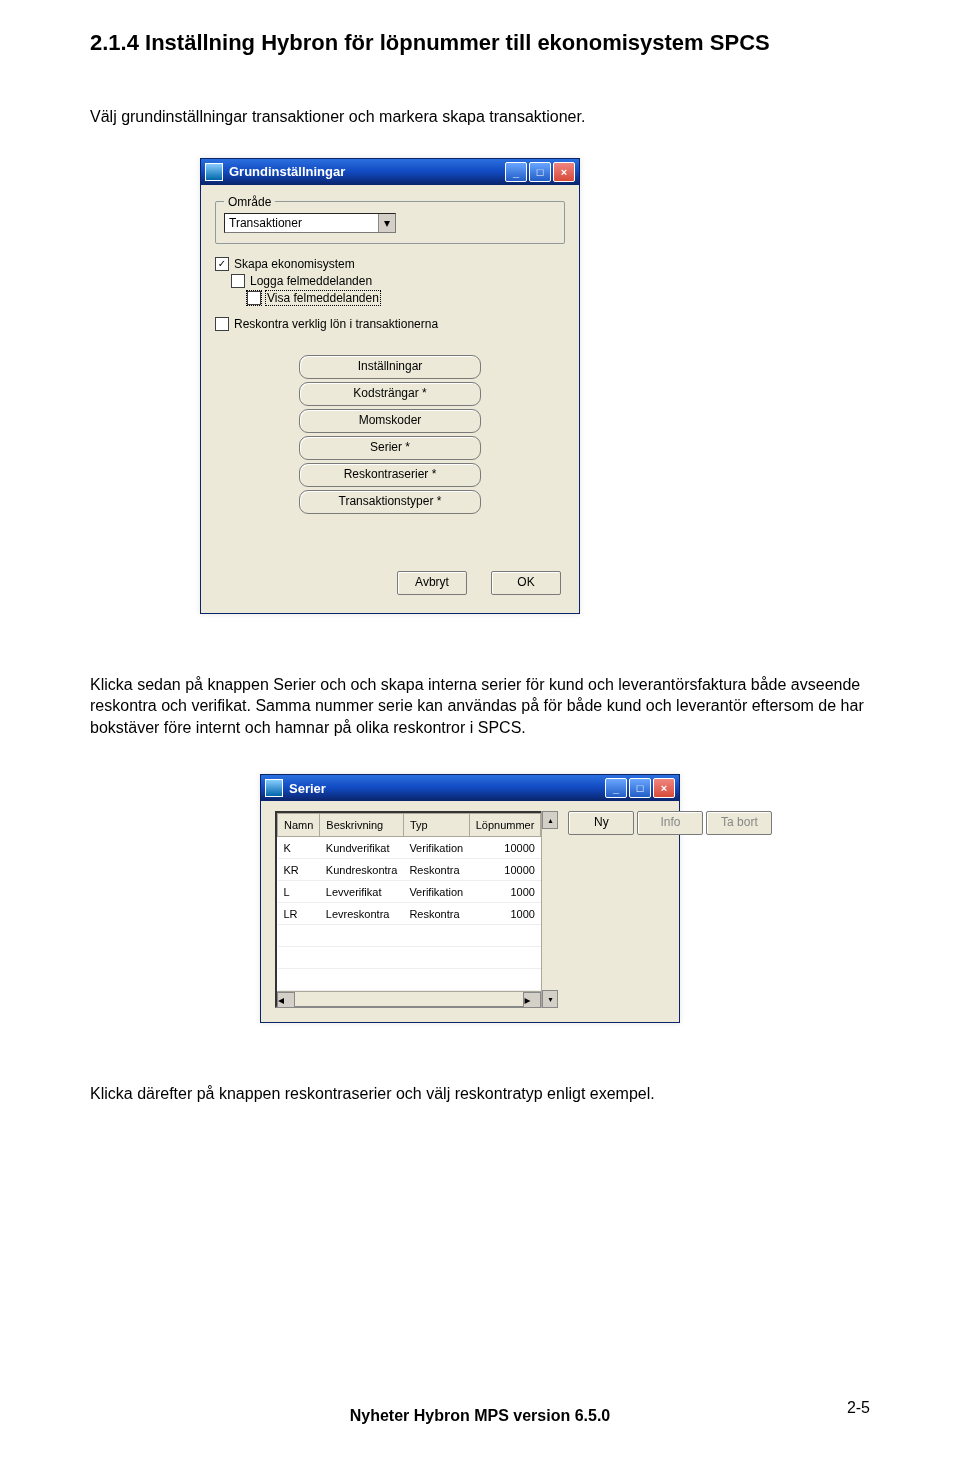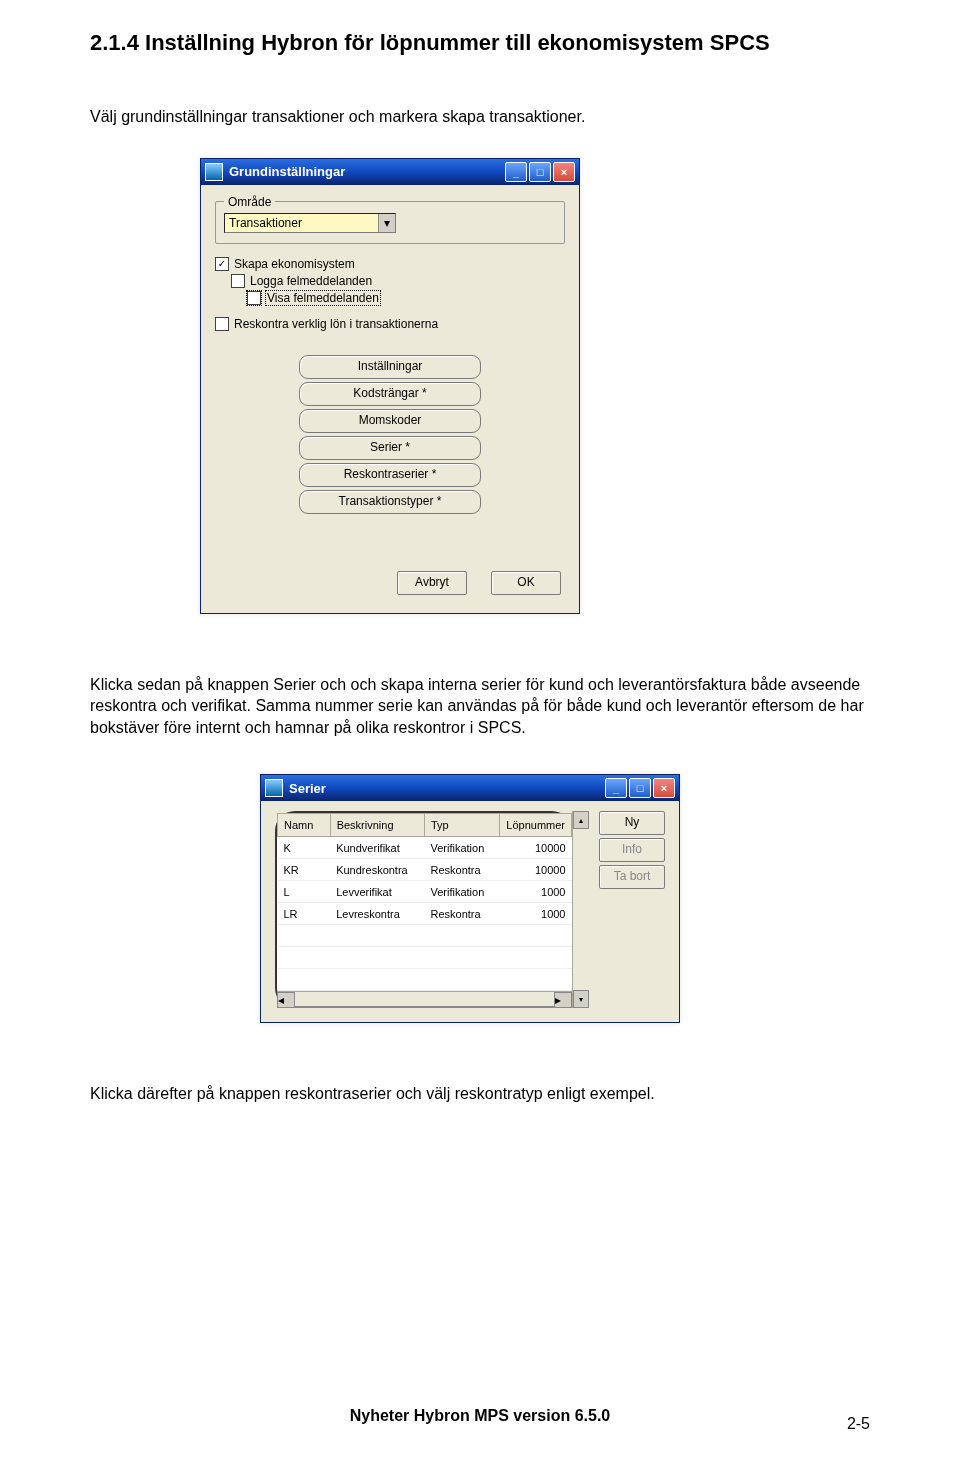--- a/index.html
+++ b/index.html
@@ -69,21 +69,21 @@
     border-radius:2px;
     padding:4px 8px 10px 8px;
     margin:0;
   }
   fieldset.omrade legend{font-size:12px;padding:0 4px;}
   .combo{
     display:flex;align-items:center;
     width:170px;
     height:18px;
     border:1px inset #7a7a7a;
-    background:#fef9c3;
+    background:#ffffff;
     font-size:12px;
   }
   .combo span{flex:1;padding:0 4px;}
   .combo .dd{
     width:16px;height:100%;background:#d4d0c8;border-left:1px solid #888;
     display:flex;align-items:center;justify-content:center;
   }
   .chkrow{display:flex;align-items:center;margin:3px 0;font-size:12px;}
   .chk{width:12px;height:12px;border:1px solid #404040;background:#fff;margin-right:5px;display:flex;align-items:center;justify-content:center;}
   .chk.checked::after{content:"✓";font-size:10px;line-height:10px;color:#000;}
@@ -119,41 +119,41 @@
   table.listview{border-collapse:collapse;width:100%;font-size:11px;}
   table.listview th{
     background:#ece9d8;border:1px solid #aca899;
     font-weight:normal;padding:2px 6px;text-align:left;height:18px;
   }
   table.listview td{
     border-bottom:1px solid #eee;
     padding:2px 6px;height:17px;
   }
   .num{text-align:right;}
-  .side-actions{display:flex;flex-direction:column;gap:3px;}
+  .side-actions{display:flex;flex-direction:row;gap:3px;}
   .side-actions .btn{width:64px;}
   .side-actions .btn.disabled{color:#888;}
   .scroll-stub{height:14px;background:#ece9d8;border-top:1px solid #aca899;display:flex;}
   .scroll-stub .sbtn{width:16px;height:100%;border:1px solid #888;background:#d4d0c8;}
   .scroll-stub .track{flex:1;}
   .updown{width:16px;border-left:1px solid #aca899;background:#ece9d8;display:flex;flex-direction:column;}
   .updown div{height:16px;border:1px solid #888;background:#d4d0c8;display:flex;align-items:center;justify-content:center;font-size:8px;}
   .updown .tracky{flex:1;border:none;background:#ece9d8;}
   .footer{
     position:absolute;
     left:0;right:0;
     bottom:40px;
     text-align:center;
     font-size:16px;
     font-weight:bold;
   }
   .pagenum{
     position:absolute;
     right:90px;
-    bottom:32px;
+    bottom:48px;
     font-size:16px;
   }
 </style>
 </head>
 <body>
 
 <div class="page">
 
   <h2 class="section-title">2.1.4  Inställning Hybron för löpnummer till ekonomisystem SPCS</h2>
 
@@ -225,21 +225,21 @@
       <span>Serier</span>
       <div class="spacer"></div>
       <div class="titlebtn">_</div>
       <div class="titlebtn">□</div>
       <div class="titlebtn close">×</div>
     </div>
     <div class="win-body">
       <div class="tbl-area">
         <div style="flex:1;">
           <div style="display:flex;">
-            <div class="tbl-wrap" style="border-right:none;border-radius:20px;">
+            <div class="tbl-wrap" style="border-right:none;">
               <table class="listview">
                 <tbody>
                     <tr>
                   <th style="width:48px;">Namn</th>
                   <th style="width:90px;">Beskrivning</th>
                   <th style="width:70px;">Typ</th>
                   <th class="num">Löpnummer</th>
                 </tr>
                 <tr>
                   <td>K</td>

